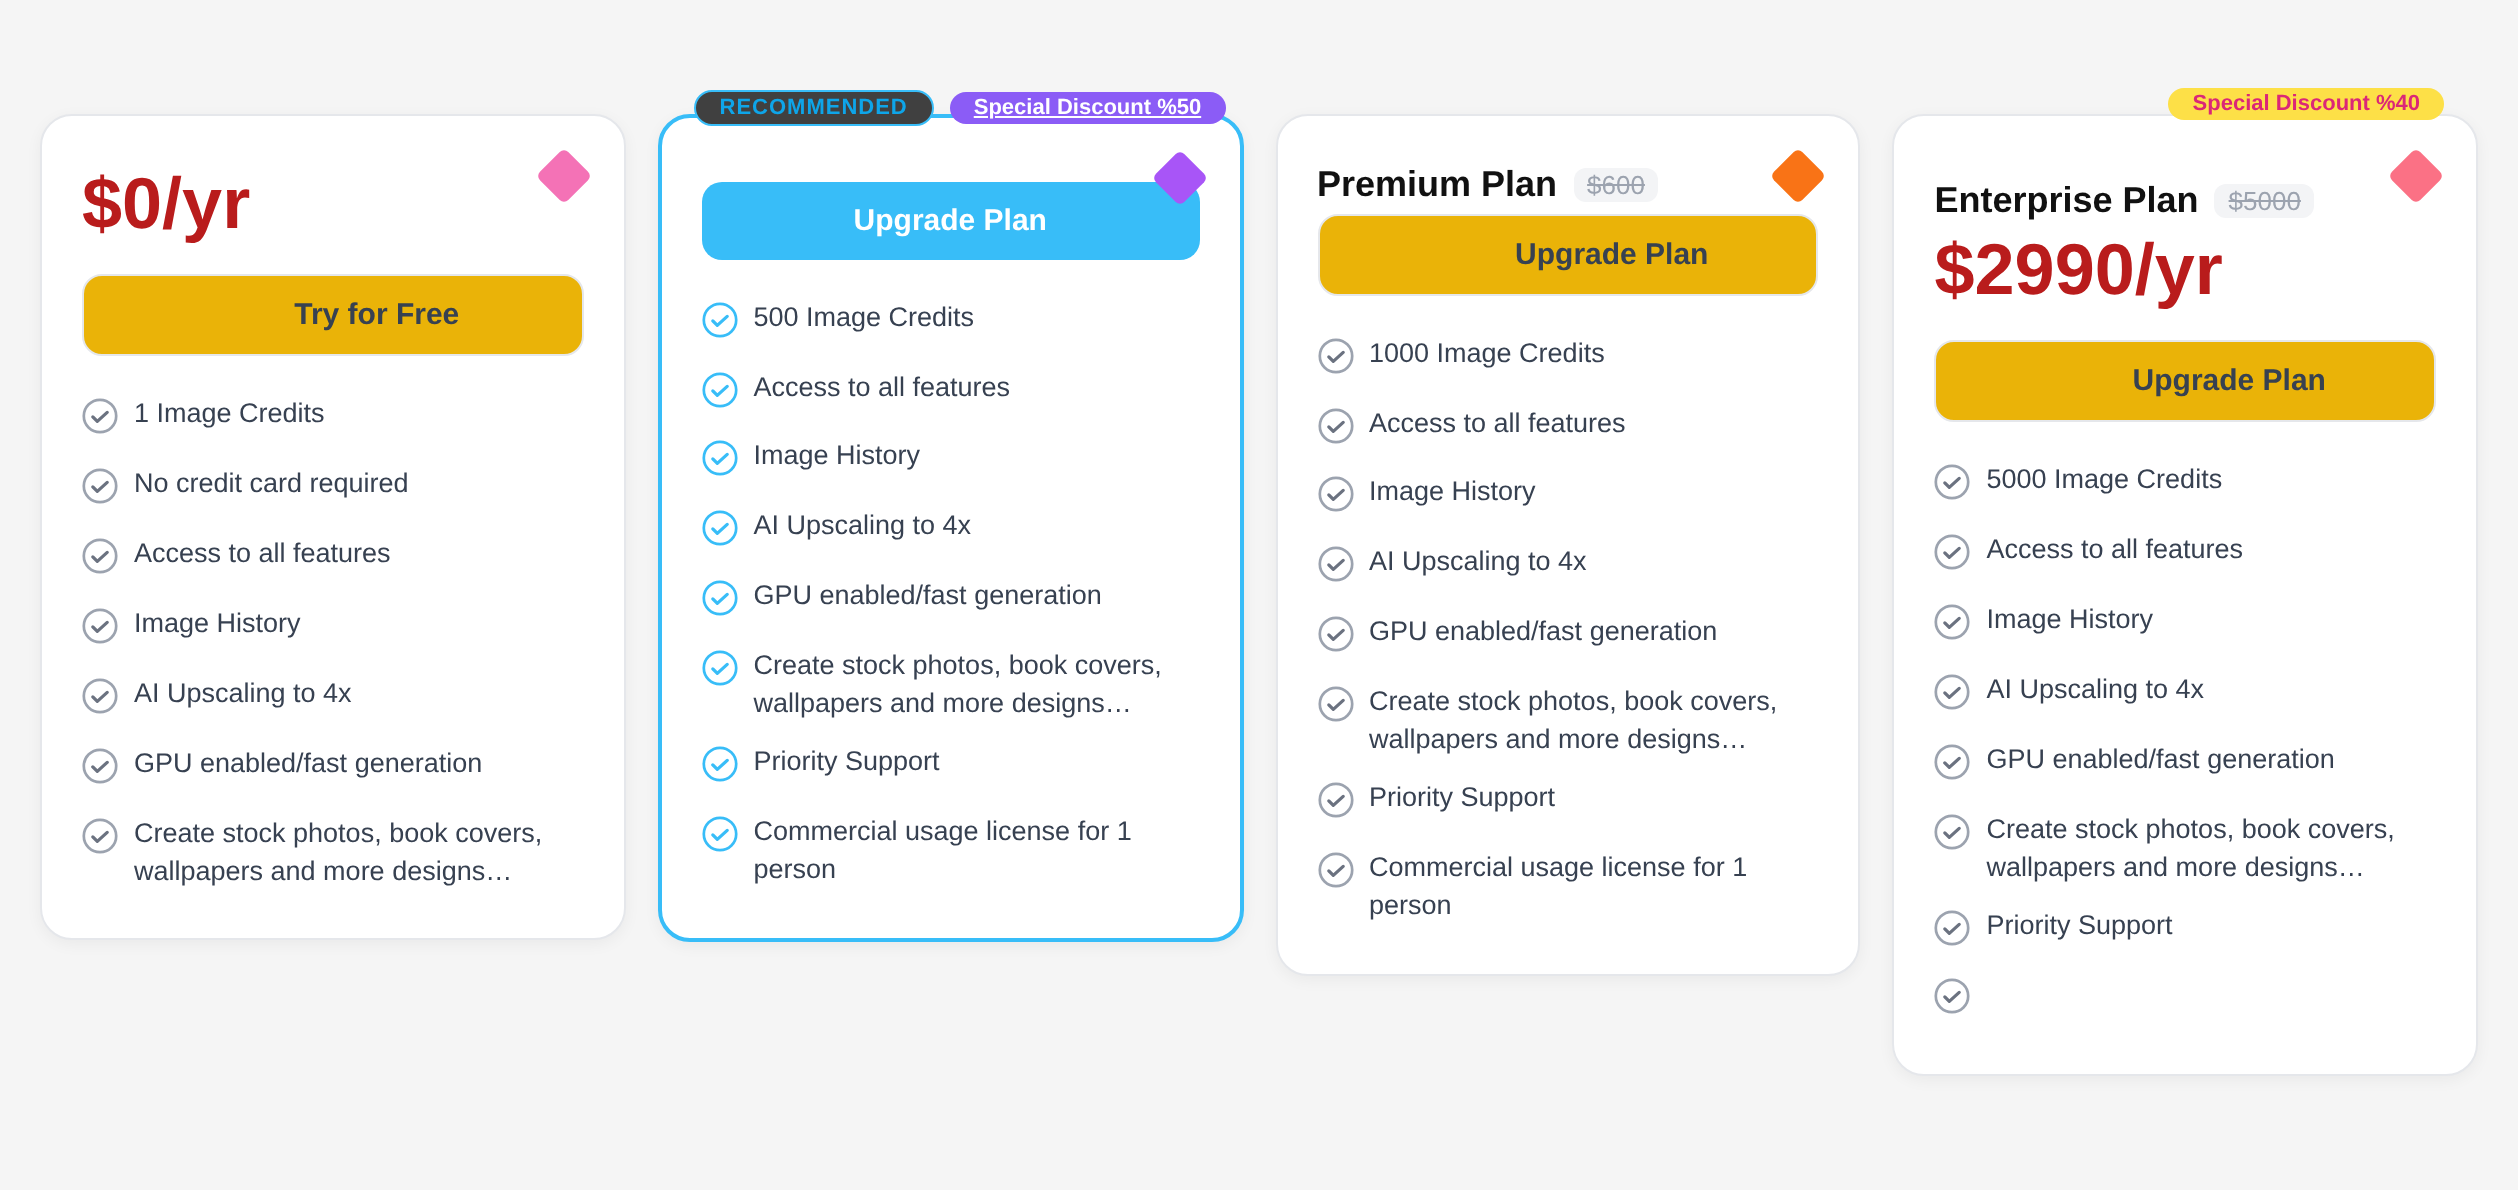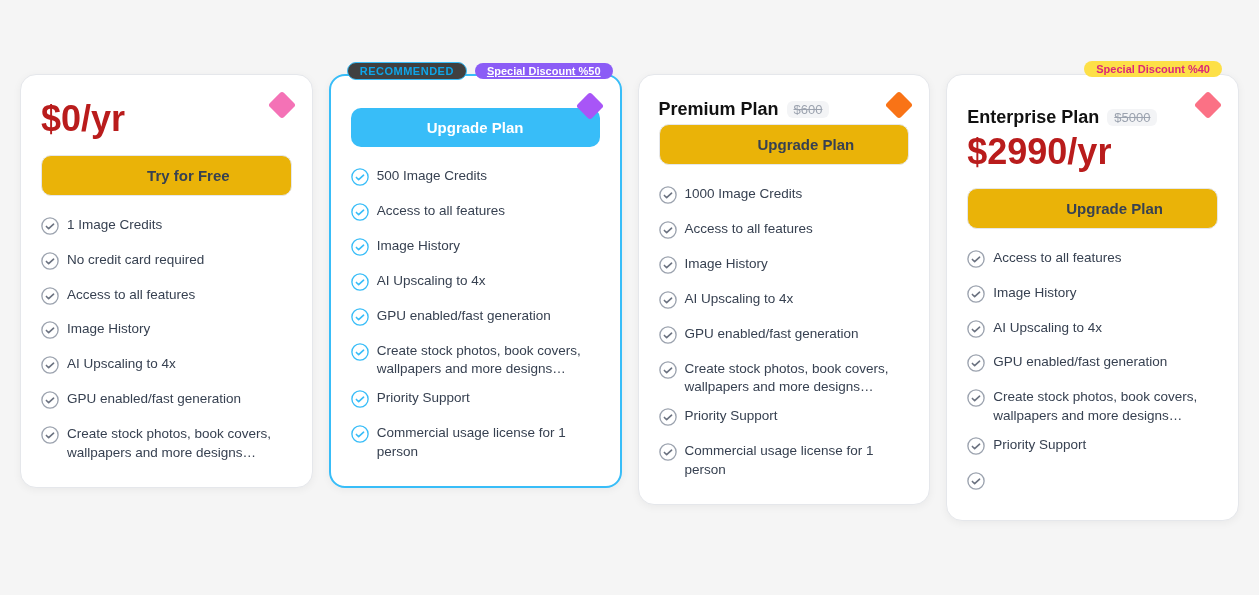--- a/index.html
+++ b/index.html
@@ -338,20 +338,27 @@
       </ul></div>
     <div class="card enterprise"><div class="diamond rose"></div><span class="badge-discount pink">Special Discount %40</span><div class="plan-name">
         <span>Enterprise Plan</span>
         <span class="original-price">$5000</span>
       </div><div class="price">$2990/yr</div><button class="btn btn-outline">Upgrade Plan</button><ul class="features-list">
         <li class="feature-item">
           <span class="check-icon check-gray"><svg viewBox="0 0 20 20" fill="none" xmlns="http://www.w3.org/2000/svg">
   <circle cx="10" cy="10" r="9" stroke="#9ca3af" stroke-width="1.5"></circle>
   <path d="M6 10.5l2.5 2.5 5.5-5" stroke="#6b7280" stroke-width="1.8" stroke-linecap="round" stroke-linejoin="round"></path>
 </svg></span>
+          <span>5000 Image Credits</span>
+        </li>
+        <li class="feature-item">
+          <span class="check-icon check-gray"><svg viewBox="0 0 20 20" fill="none" xmlns="http://www.w3.org/2000/svg">
+  <circle cx="10" cy="10" r="9" stroke="#9ca3af" stroke-width="1.5"></circle>
+  <path d="M6 10.5l2.5 2.5 5.5-5" stroke="#6b7280" stroke-width="1.8" stroke-linecap="round" stroke-linejoin="round"></path>
+</svg></span>
           <span>Access to all features</span>
         </li>
         <li class="feature-item">
           <span class="check-icon check-gray"><svg viewBox="0 0 20 20" fill="none" xmlns="http://www.w3.org/2000/svg">
   <circle cx="10" cy="10" r="9" stroke="#9ca3af" stroke-width="1.5"></circle>
   <path d="M6 10.5l2.5 2.5 5.5-5" stroke="#6b7280" stroke-width="1.8" stroke-linecap="round" stroke-linejoin="round"></path>
 </svg></span>
           <span>Image History</span>
         </li>
         <li class="feature-item">

